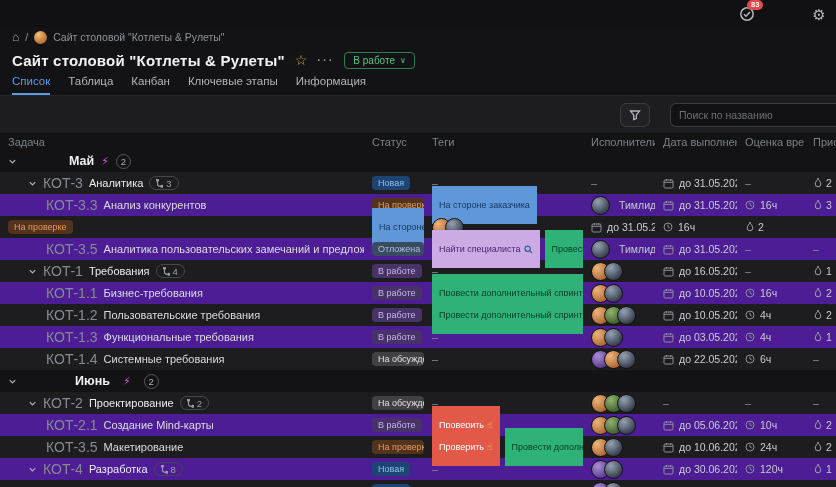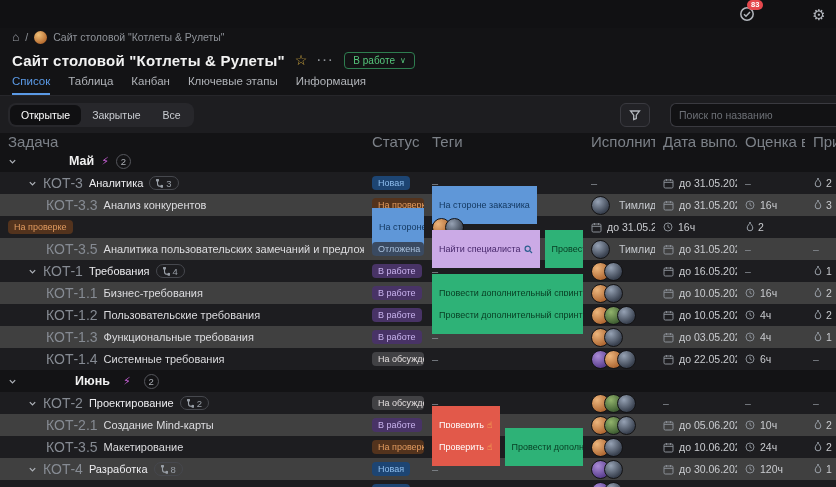--- a/index.html
+++ b/index.html
@@ -36,25 +36,25 @@
   .btn-create { background:#4d8fd6; color:#fff; border:none; font-size:11px; padding:5px 14px; border-radius:8px; cursor:pointer; font-family:inherit; }
   .segmented { background:#27272b; border-radius:8px; display:flex; padding:2px; }
   .seg { color:#c9ccd1; font-size:10.5px; padding:4px 11px; border-radius:6px; cursor:pointer; white-space:nowrap; }
   .seg.active { background:#101012; color:#fff; }
   .toolbar-right { margin-left:auto; display:flex; align-items:flex-start; gap:20px; }
   .btn-filter { width:30px; height:24px; background:#222226; border:1px solid #3a3a40; border-radius:6px; display:flex; align-items:center; justify-content:center; cursor:pointer; }
   .search { width:166px; height:24px; background:#121214; border:1px solid #3a3a40; border-radius:6px 0 0 6px; border-right:none; color:#ddd; font-size:10.5px; padding:0 8px; font-family:inherit; }
   .search::placeholder { color:#6d7076; }
   
   .grid { display:grid; grid-template-columns:364px 60px 159px 72px 82px 68px 1fr; align-items:center; }
-  .thead { height:17px; color:#7c8188; font-size:15px; }
+  .thead { height:17px; color:#7c8188; font-size:11px; }
   .thead > div { padding-left:8px; white-space:nowrap; overflow:hidden; }
   .row { height:22px; }
   .row.light { background:#1d1d20; }
-  .row.dark  { background:#404040; }
+  .row.dark  { background:#4c1d95; }
   .row.grp   { background:#131315; }
   .cell { padding-left:8px; overflow:hidden; white-space:nowrap; display:flex; align-items:center; gap:5px; }
   .empty-dash { color:#8a8f96; }
   
   .task-cell { gap:6px; }
   .ind1 { padding-left:28px; } .ind2 { padding-left:46px; }
   .chev-ic { width:9px; height:9px; flex:none; cursor:pointer; }
   .t-id { color:#868b93; font-size:14px; }
   .t-name { color:#dcdcdf; }
   .lvl1 .t-name { color:#ececef; }
@@ -120,25 +120,20 @@
 
 <div class="tabs">
     <div class="tab active">Список</div>
     <div class="tab">Таблица</div>
     <div class="tab">Канбан</div>
     <div class="tab">Ключевые этапы</div>
     <div class="tab">Информация</div>
   </div>
 
 <div class="toolbar">
-  <div class="segmented">
-      <div class="seg active">Открытые</div>
-      <div class="seg">Закрытые</div>
-      <div class="seg">Все</div>
-    </div>
   <div class="toolbar-right">
     <div class="btn-filter">
       <svg width="12" height="12" viewBox="0 0 12 12" fill="none" stroke="#b3b7bd" stroke-width="1.3">
         <path d="M1.5 2h9L7.3 6.2v3.3l-2.6 1V6.2Z"></path>
       </svg>
     </div>
     <input class="search" placeholder="Поиск по названию" style="">
   </div>
 </div>
 

